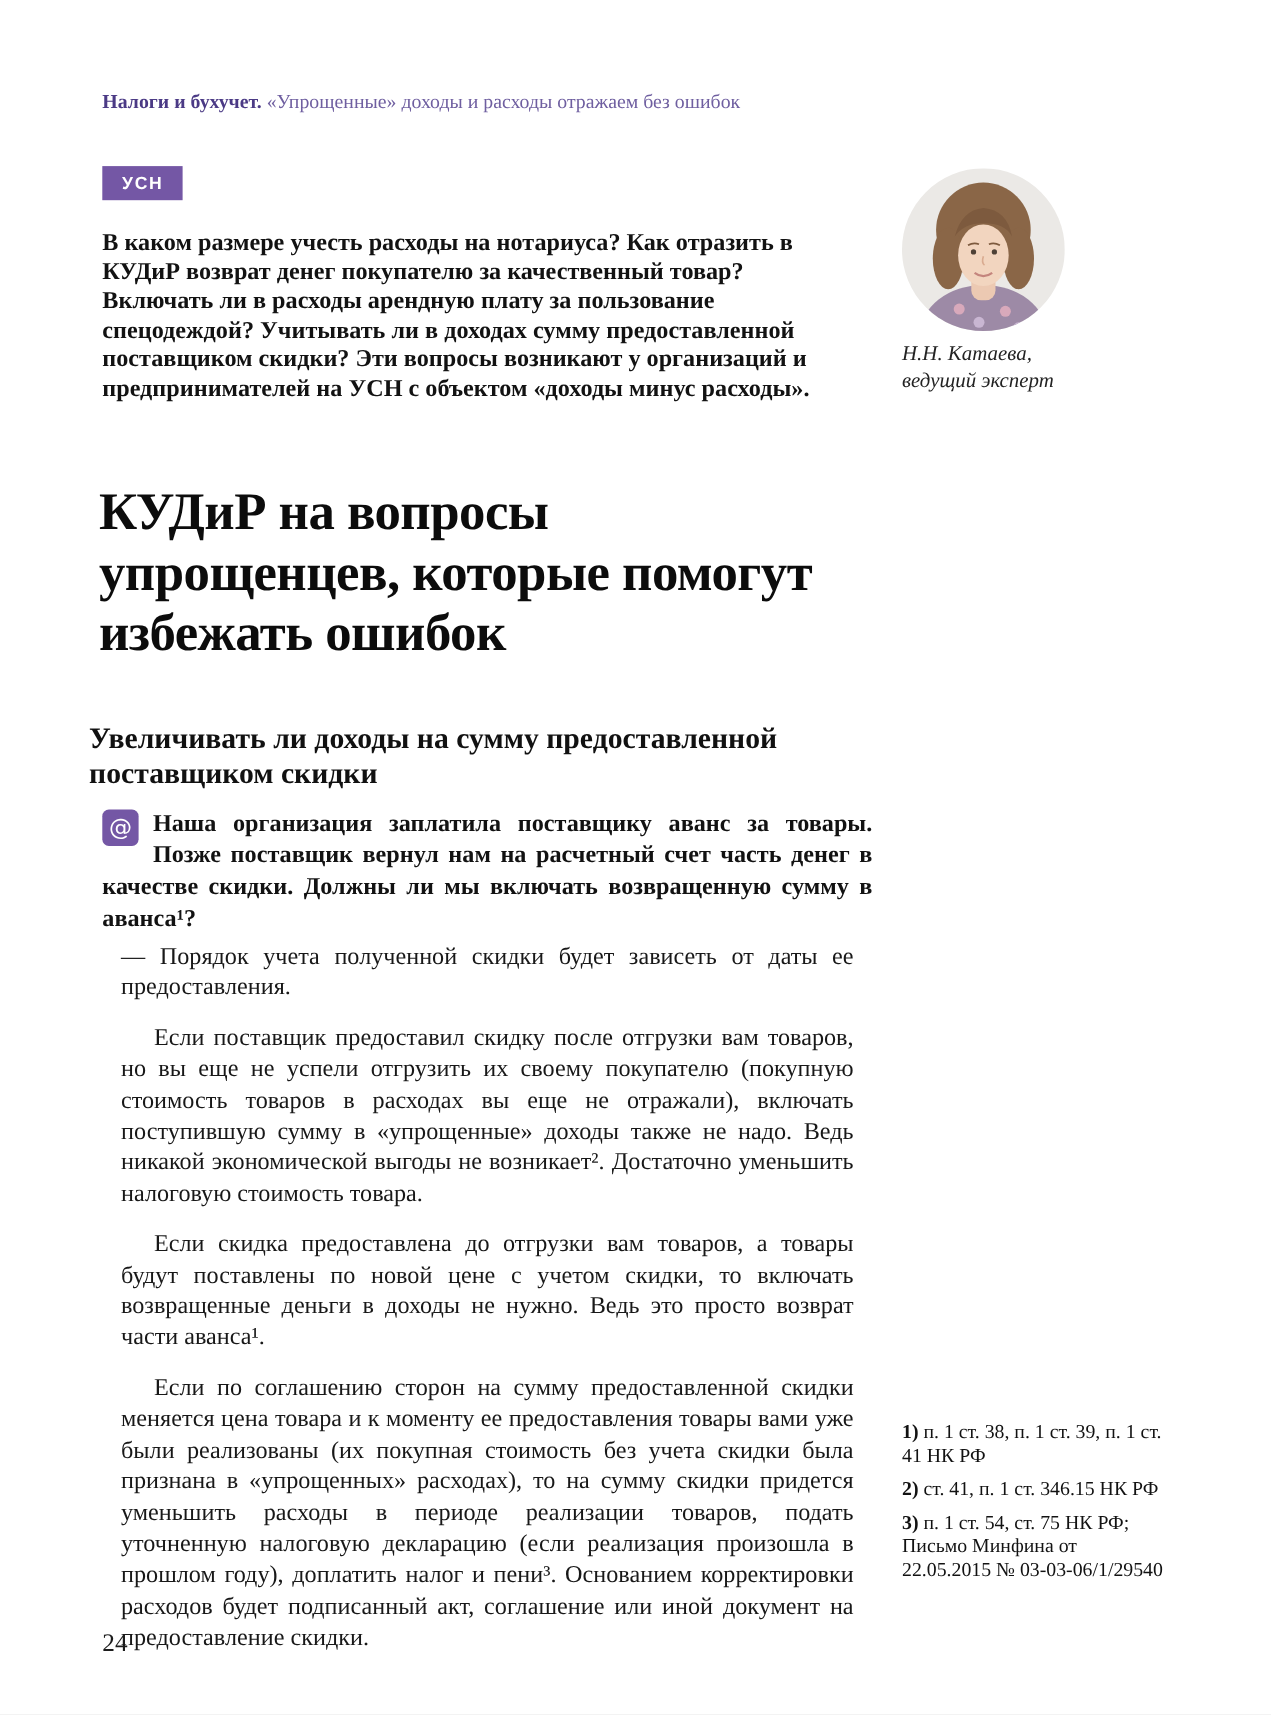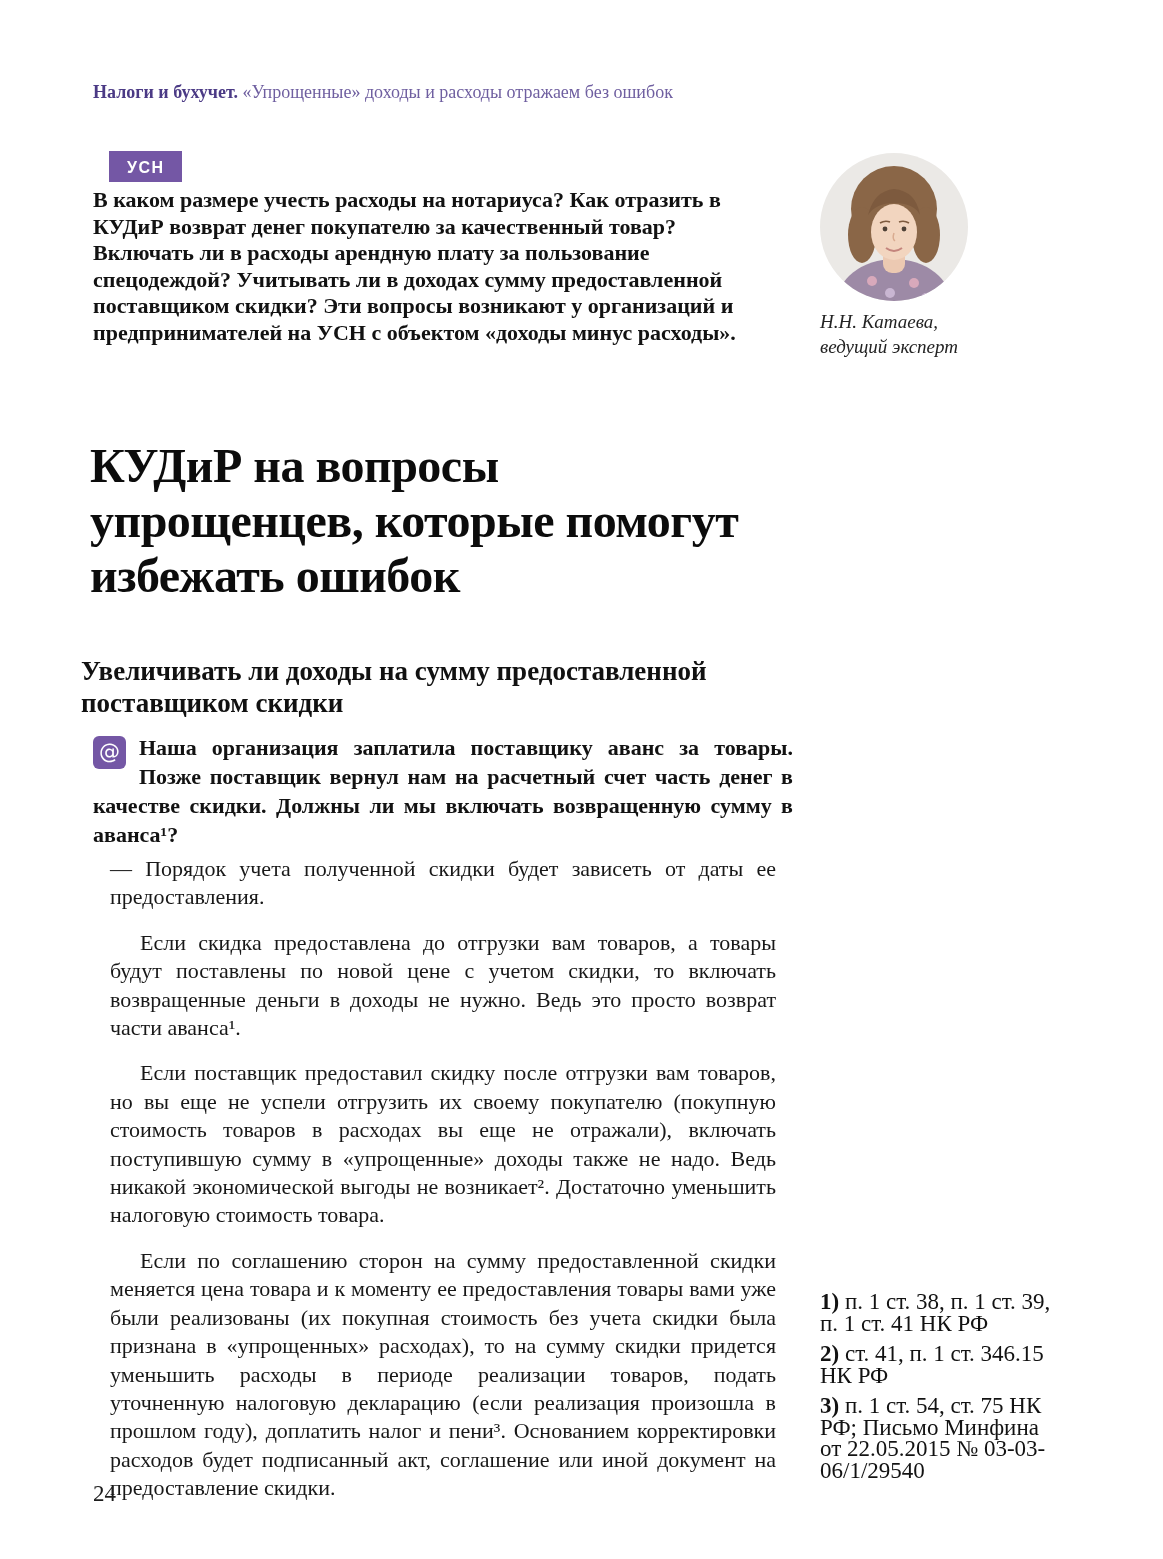--- a/index.html
+++ b/index.html
@@ -21,26 +21,25 @@
   .running-head .brand { font-weight:bold; color:#4b3a85; }
   .running-head .subtitle { color:#6f5fa0; }
 
   
   .usn-badge {
     position:absolute; left:93px; top:151px;
     background:#7457a5; color:#ffffff;
     font-family:"Liberation Sans", sans-serif;
     font-weight:bold; font-size:16px; letter-spacing:1.5px;
     padding:8px 17px 5px 18px;
-    margin-left:16px;
   }
 
   
   .intro {
-    position:absolute; left:93px; top:187px;
+    position:absolute; left:93px; top:207px;
     width:668px;
     font-weight:bold;
     font-size:22px; line-height:26.5px;
     color:#121212;
     margin:0;
   }
 
   
   .author-block { position:absolute; left:820px; top:153px; width:240px; }
   .avatar { display:block; width:148px; height:148px; }
@@ -93,21 +92,21 @@
     font-size:22px; line-height:28.4px;
     text-align:justify; color:#181818;
   }
   .answer p { margin:17px; }
   .answer p.indent { text-indent:30px; }
 
   
   .footnotes {
     position:absolute; left:820px; top:1291px;
     width:240px;
-    font-size:23px; line-height:21.5px;
+    font-size:18px; line-height:21.5px;
     color:#121212;
   }
   .footnotes p { margin:0 0 9px 0; }
   .fn-num { font-weight:bold; }
 
   
   .page-number {
     position:absolute; left:93px; top:1481px;
     font-size:23px; color:#1c1c1c;
   }
@@ -176,22 +175,22 @@
 
   <h2 class="subheading">Увеличивать ли доходы на сумму предоставленной поставщиком скидки</h2>
 
   <div class="question">
     <span class="at-icon">@</span>
     <span>Наша организация заплатила поставщику аванс за товары. Позже поставщик вернул нам на расчетный счет часть денег в качестве скидки. Должны ли мы включать возвращенную сумму в аванса¹?</span>
   </div>
 
   <div class="answer">
     <p>—  Порядок учета полученной скидки будет зависеть от даты ее предоставления.</p>
+    <p class="indent">Если поставщик предоставил скидку после отгрузки вам товаров, но вы еще не успели отгрузить их своему покупателю (покупную стоимость товаров в расходах вы еще не отражали), включать поступившую сумму в «упрощенные» доходы также не надо. Ведь никакой экономической выгоды не возникает². Достаточно уменьшить налоговую стоимость товара.</p>
     <p class="indent">Если скидка предоставлена до отгрузки вам товаров, а товары будут поставлены по новой цене с учетом скидки, то включать возвращенные деньги в доходы не нужно. Ведь это просто возврат части аванса¹.</p>
-    <p class="indent">Если поставщик предоставил скидку после отгрузки вам товаров, но вы еще не успели отгрузить их своему покупателю (покупную стоимость товаров в расходах вы еще не отражали), включать поступившую сумму в «упрощенные» доходы также не надо. Ведь никакой экономической выгоды не возникает². Достаточно уменьшить налоговую стоимость товара.</p>
     <p class="indent">Если по соглашению сторон на сумму предоставленной скидки меняется цена товара и к моменту ее предоставления товары вами уже были реализованы (их покупная стоимость без учета скидки была признана в «упрощенных» расходах), то на сумму скидки придется уменьшить расходы в периоде реализации товаров, подать уточненную налоговую декларацию (если реализация произошла в прошлом году), доплатить налог и пени³. Основанием корректировки расходов будет подписанный акт, соглашение или иной документ на предоставление скидки.</p>
   </div>
 
   <aside class="footnotes">
     <p><span class="fn-num">1)</span> <span>п. 1 ст. 38, п. 1 ст. 39, п. 1 ст. 41 НК РФ</span></p>
     <p><span class="fn-num">2)</span> <span>ст. 41, п. 1 ст. 346.15 НК РФ</span></p>
     <p><span class="fn-num">3)</span> <span>п. 1 ст. 54, ст. 75 НК РФ; Письмо Минфина от 22.05.2015 № 03-03-06/1/29540</span></p>
   </aside>
 
   <div class="page-number">24</div>

